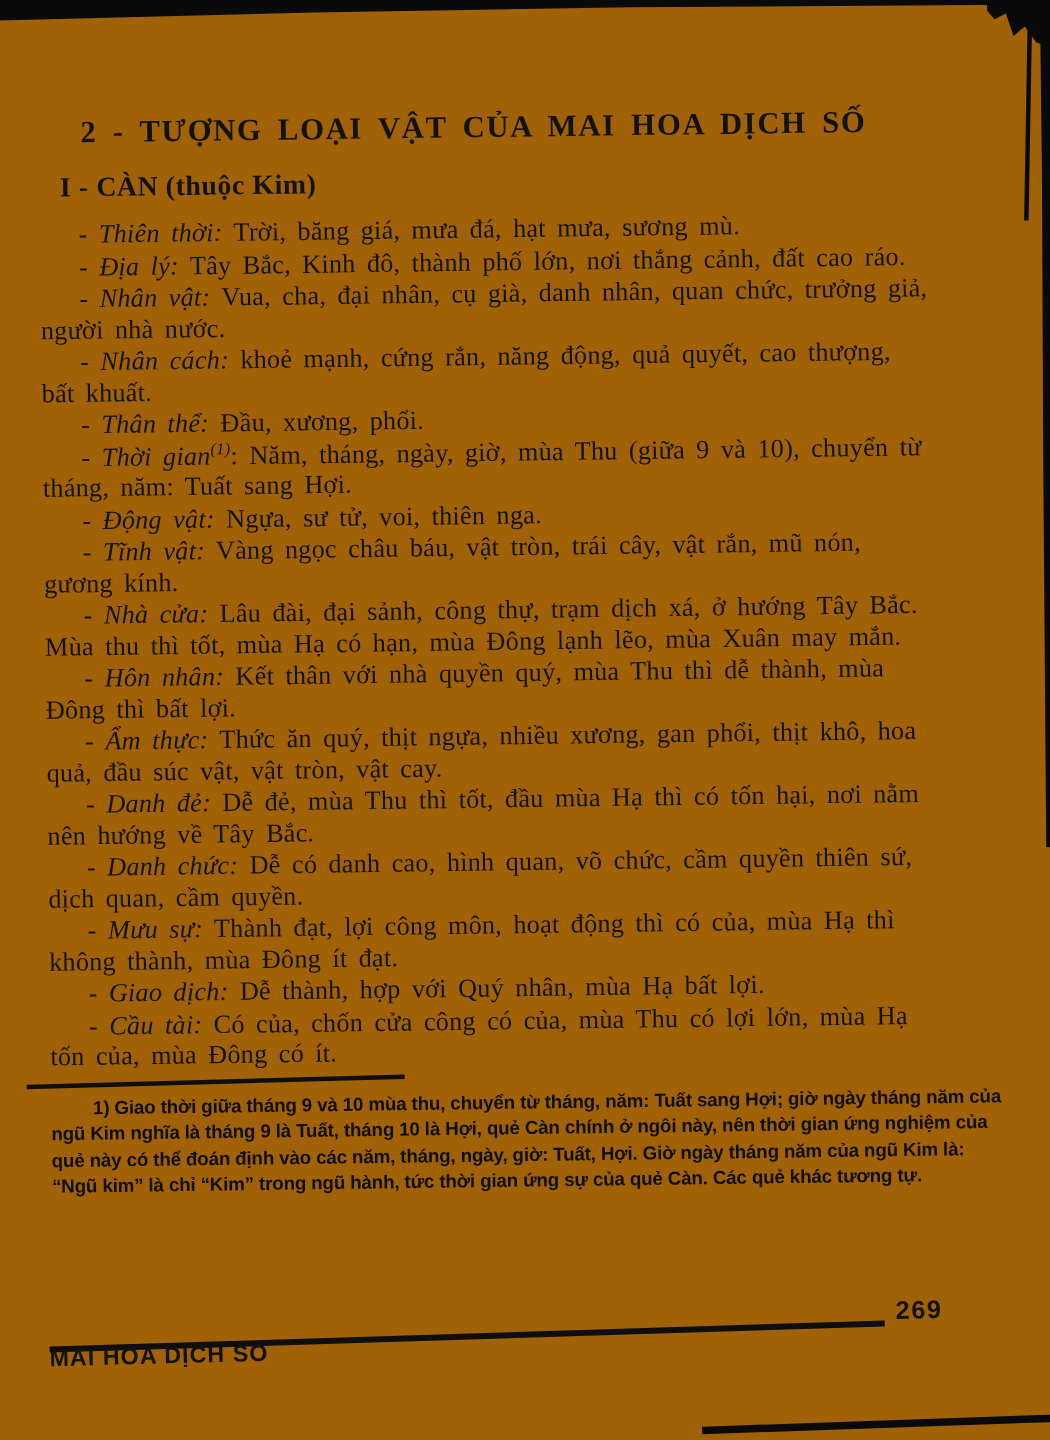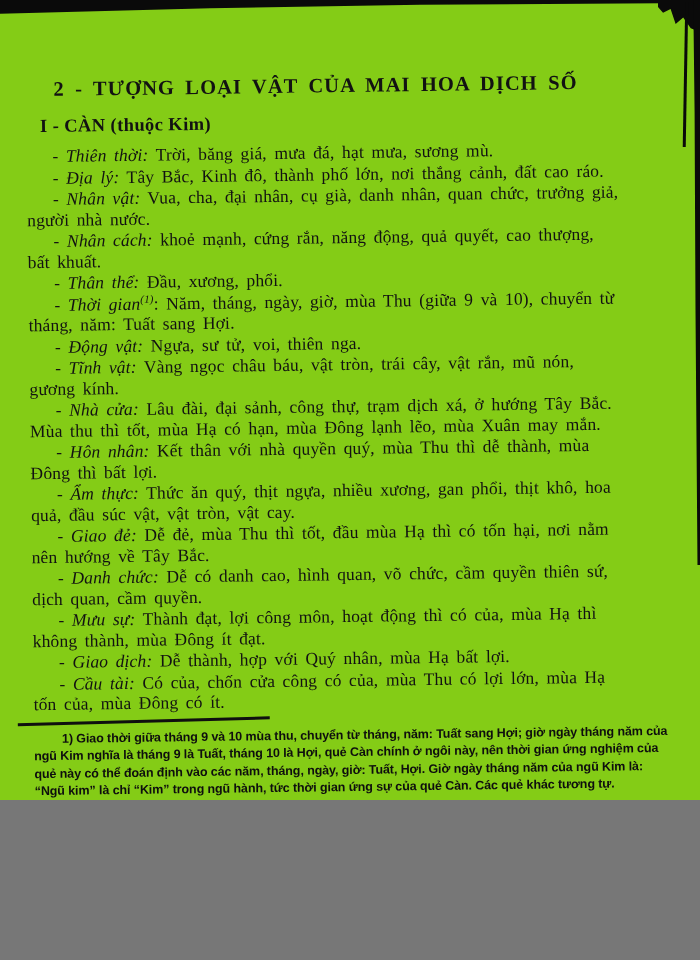--- a/index.html
+++ b/index.html
@@ -1,19 +1,19 @@
 <!DOCTYPE html>
 <html><head>
 <meta charset="utf-8">
 <style>
   html,body { margin:0; padding:0; }
   body { width:700px; height:960px; background:#777; }
   .page {
-    position:relative; width:700px; height:800px;
-    background:#84cc16; overflow:hidden;
+    position:relative; width:700px; height:960px;
+    background:#a16207; overflow:hidden;
     font-family:"Liberation Serif", serif; color:#121212;
   }
 
   
   .top-band {
     position:absolute; top:0; left:0; width:700px; height:22px;
     background:#0a0a0a;
     clip-path: polygon(0 0, 100% 0, 100% 14%, 60% 22%, 30% 38%, 0 62%);
   }
   .corner-blob {
@@ -109,21 +109,21 @@
       <p class="entry"><span class="lbl">- Địa lý:</span> <span class="txt">Tây Bắc, Kinh đô, thành phố lớn, nơi thắng cảnh, đất cao ráo.</span></p>
       <p class="entry"><span class="lbl">- Nhân vật:</span> <span class="txt">Vua, cha, đại nhân, cụ già, danh nhân, quan chức, trưởng giả, người nhà nước.</span></p>
       <p class="entry"><span class="lbl">- Nhân cách:</span> <span class="txt">khoẻ mạnh, cứng rắn, năng động, quả quyết, cao thượng, bất khuất.</span></p>
       <p class="entry"><span class="lbl">- Thân thể:</span> <span class="txt">Đầu, xương, phổi.</span></p>
       <p class="entry"><span class="lbl">- Thời gian</span><sup>(1)</sup><span class="txt">: Năm, tháng, ngày, giờ, mùa Thu (giữa 9 và 10), chuyển từ tháng, năm: Tuất sang Hợi.</span></p>
       <p class="entry"><span class="lbl">- Động vật:</span> <span class="txt">Ngựa, sư tử, voi, thiên nga.</span></p>
       <p class="entry"><span class="lbl">- Tĩnh vật:</span> <span class="txt">Vàng ngọc châu báu, vật tròn, trái cây, vật rắn, mũ nón, gương kính.</span></p>
       <p class="entry"><span class="lbl">- Nhà cửa:</span> <span class="txt">Lâu đài, đại sảnh, công thự, trạm dịch xá, ở hướng Tây Bắc. Mùa thu thì tốt, mùa Hạ có hạn, mùa Đông lạnh lẽo, mùa Xuân may mắn.</span></p>
       <p class="entry"><span class="lbl">- Hôn nhân:</span> <span class="txt">Kết thân với nhà quyền quý, mùa Thu thì dễ thành, mùa Đông thì bất lợi.</span></p>
       <p class="entry"><span class="lbl">- Ẩm thực:</span> <span class="txt">Thức ăn quý, thịt ngựa, nhiều xương, gan phổi, thịt khô, hoa quả, đầu súc vật, vật tròn, vật cay.</span></p>
-      <p class="entry"><span class="lbl">- Giao đẻ:</span> <span class="txt">Dễ đẻ, mùa Thu thì tốt, đầu mùa Hạ thì có tốn hại, nơi nằm nên hướng về Tây Bắc.</span></p>
+      <p class="entry"><span class="lbl">- Danh đẻ:</span> <span class="txt">Dễ đẻ, mùa Thu thì tốt, đầu mùa Hạ thì có tốn hại, nơi nằm nên hướng về Tây Bắc.</span></p>
       <p class="entry"><span class="lbl">- Danh chức:</span> <span class="txt">Dễ có danh cao, hình quan, võ chức, cầm quyền thiên sứ, dịch quan, cầm quyền.</span></p>
       <p class="entry"><span class="lbl">- Mưu sự:</span> <span class="txt">Thành đạt, lợi công môn, hoạt động thì có của, mùa Hạ thì không thành, mùa Đông ít đạt.</span></p>
       <p class="entry"><span class="lbl">- Giao dịch:</span> <span class="txt">Dễ thành, hợp với Quý nhân, mùa Hạ bất lợi.</span></p>
       <p class="entry"><span class="lbl">- Cầu tài:</span> <span class="txt">Có của, chốn cửa công có của, mùa Thu có lợi lớn, mùa Hạ tốn của, mùa Đông có ít.</span></p>
     </div>
 
     <div class="footnote-sep"></div>
     <p class="footnote"><span>1)</span> <span>Giao thời giữa tháng 9 và 10 mùa thu, chuyển từ tháng, năm: Tuất sang Hợi; giờ ngày tháng năm của ngũ Kim nghĩa là tháng 9 là Tuất, tháng 10 là Hợi, quẻ Càn chính ở ngôi này, nên thời gian ứng nghiệm của quẻ này có thể đoán định vào các năm, tháng, ngày, giờ: Tuất, Hợi. Giờ ngày tháng năm của ngũ Kim là: “Ngũ kim” là chỉ “Kim” trong ngũ hành, tức thời gian ứng sự của quẻ Càn. Các quẻ khác tương tự.</span></p>
 
   </div>

